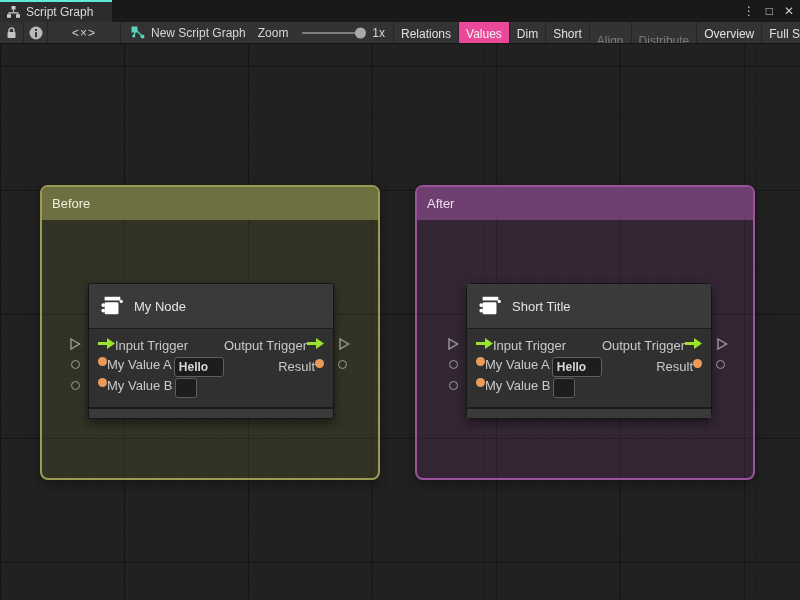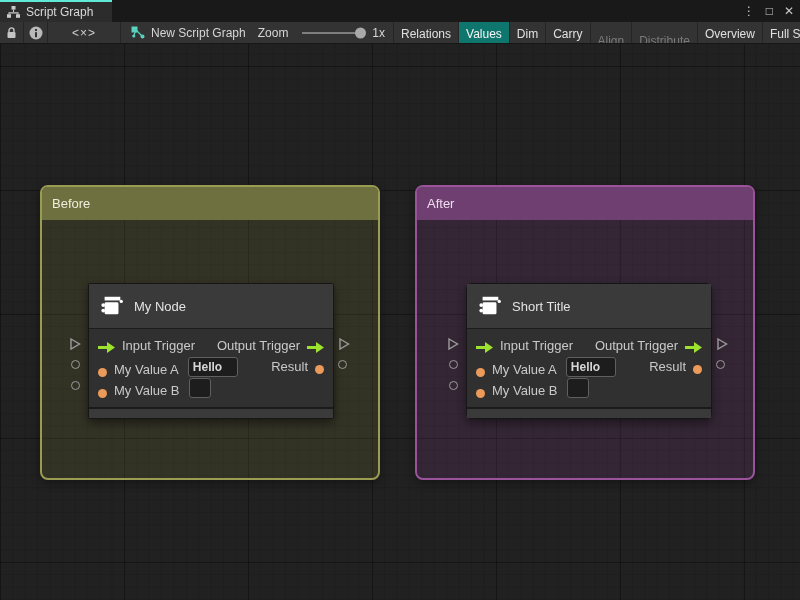--- a/index.html
+++ b/index.html
@@ -27,21 +27,21 @@
     background:#333333; border-bottom:1px solid #161616;
     display:flex; align-items:stretch; font-size:12px; color:#d6d6d6; overflow:hidden; white-space:nowrap;
   }
   .tcell { display:flex; align-items:center; justify-content:center; border-right:1px solid #252525; box-sizing:border-box; flex:0 0 auto; }
   .cell-lock { width:24px; } .cell-info { width:24px; } .cell-code { width:73px; color:#cfcfcf; letter-spacing:1px; }
   .cell-main { width:273px; justify-content:flex-start; padding:0 8px 0 10px; gap:6px; }
   .cell-main .spacer { flex:1; }
   .zoom-track { position:relative; width:68px; height:2px; background:#7e7e7e; margin:0 4px 0 8px; }
   .zoom-handle { position:absolute; right:-4px; top:50%; transform:translateY(-50%); width:11px; height:11px; border-radius:50%; background:#a9a9a9; }
   .tbtn { display:flex; align-items:center; gap:5px; padding:12px 7px; border-right:1px solid #252525; color:#e0e0e0; cursor:default; flex:0 0 auto; }
-  .tbtn.active { background:#0f766e; color:#f5f5f5; }
+  .tbtn.active { background:#ec4899; color:#f5f5f5; }
   .tbtn.disabled { color:#7b7b7b;flex-direction:column; }
   .tbtn .dd { font-size:9px; position:relative; top:1px; }
   
   #canvas {
     position:absolute; top:44px; left:0; width:800px; height:556px;
     background-color:#212121;
     background-image:
       linear-gradient(to right, rgba(0,0,0,0.30) 1px, transparent 1px),
       linear-gradient(to bottom, rgba(0,0,0,0.30) 1px, transparent 1px),
       linear-gradient(to right, rgba(0,0,0,0.10) 1px, transparent 1px),
@@ -64,21 +64,21 @@
   }
   .node-1 { left:88px; top:239px; }
   .node-2 { left:466px; top:239px;border-radius:6px; }
   .node-header {
     height:44px; background:#3a3a3a; border-bottom:1px solid #1d1d1d;
     display:flex; align-items:center; gap:10px; padding:0 11px;
     color:#e3e3e3; font-size:13px;
   }
   .node-ports { padding:6px 0 9px 0; }
   .port-row { height:21px; display:flex; align-items:center; justify-content:space-between; padding:0 9px; color:#c9c9c9; font-size:13px; }
-  .pl, .pr { display:flex; align-items:flex-end; gap:7px; }
+  .pl, .pr { display:flex; align-items:flex-start; }
   .dot { width:9px; height:9px; border-radius:50%; background:#ec9a59; flex:0 0 auto; }
   .field {
     height:18px; background:#1d1d1d; border:1px solid #5f5f5f; border-radius:3px;
     color:#d6d6d6; font-size:12px; padding:0 4px; font-family:"Liberation Sans", sans-serif;
     box-sizing:content-box; margin-left:2px;
   }
   .field-a { width:40px;font-weight:bold; } .field-b { width:12px; }
   .node-footer { height:9px; background:#3a3a3a; border-top:2px solid #1a1a1a; }
   
   .ext { position:absolute; }
@@ -150,21 +150,21 @@
     <div class="tbtn">
       <span>Relations</span>
     </div>
     <div class="tbtn active">
       <span>Values</span>
     </div>
     <div class="tbtn">
       <span>Dim</span>
     </div>
     <div class="tbtn">
-      <span>Carry</span>
+      <span>Short</span>
     </div>
     <div class="tbtn disabled">
       <span>Align</span>
       <span class="dd">▾</span>
     </div>
     <div class="tbtn disabled">
       <span>Distribute</span>
       <span class="dd">▾</span>
     </div>
     <div class="tbtn">

